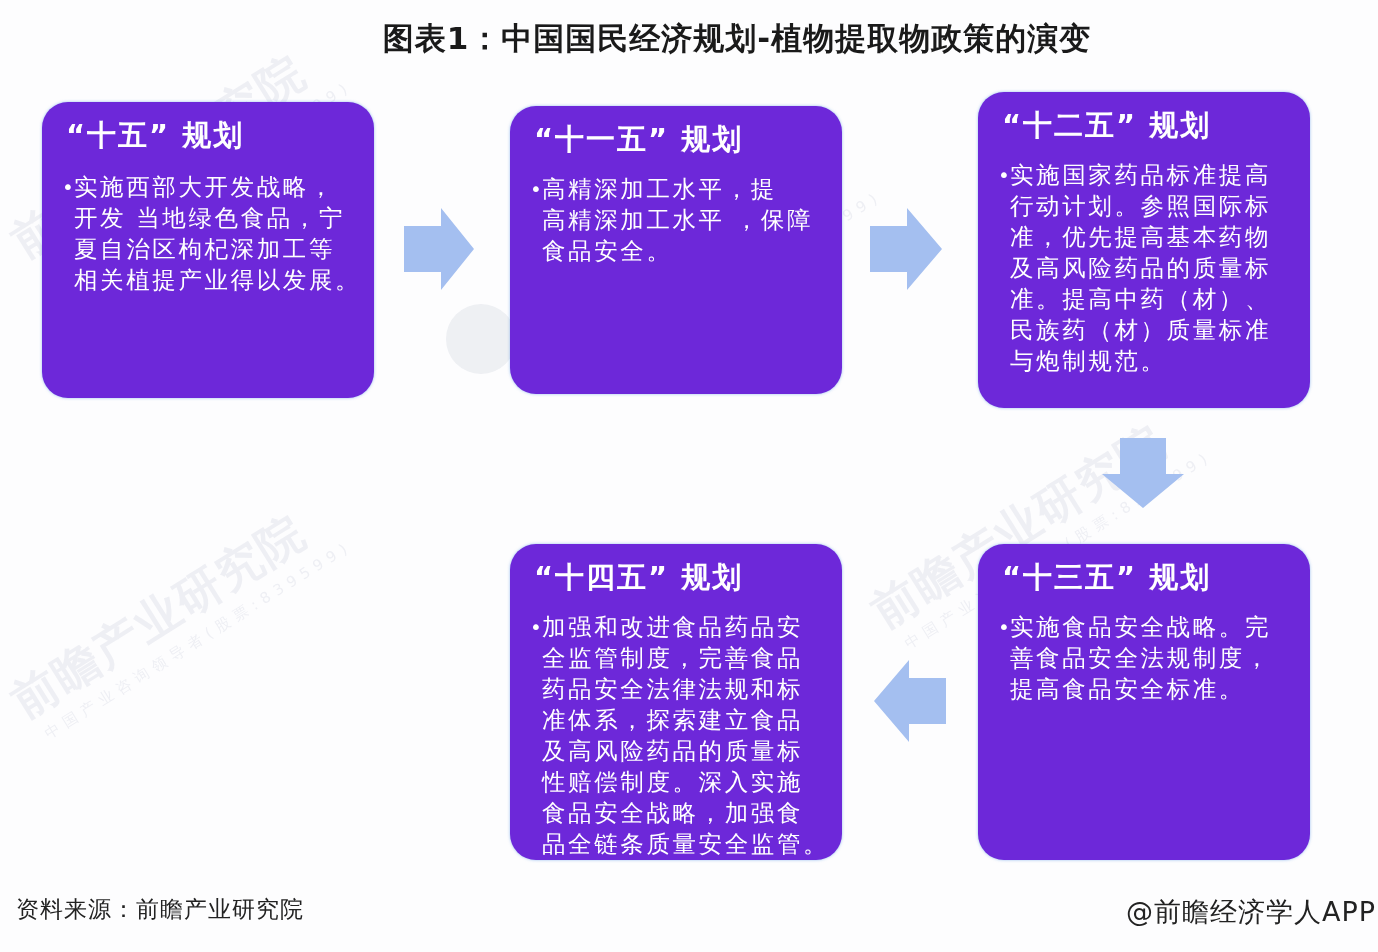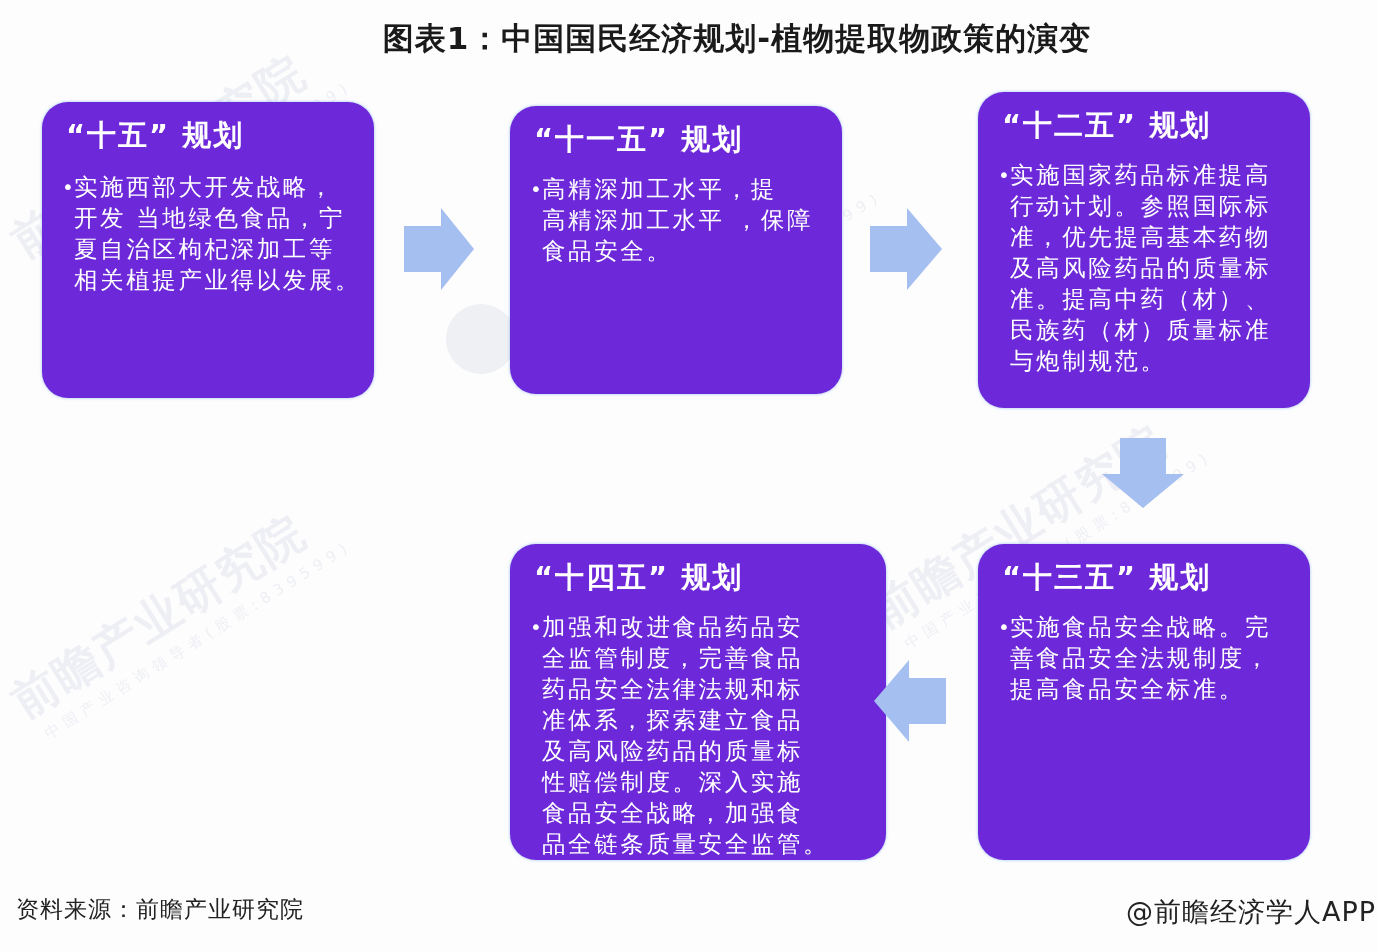--- a/index.html
+++ b/index.html
@@ -113,21 +113,21 @@
 <div class="box" style="left:978px; top:544px; width:332px; height:316px;">
   <div class="box-head">“十三五” 规划</div>
   <div class="box-body" style="top:68px;">
     <span class="bullet">•</span>
     <span class="line">实施食品安全战略。完</span>
     <span class="line">善食品安全法规制度，</span>
     <span class="line">提高食品安全标准。</span>
   </div>
 </div>
 
-<div class="box" style="left:510px; top:544px; width:376px; height:316px;">
+<div class="box" style="left:510px; top:544px; width:332px; height:316px;">
   <div class="box-head">“十四五” 规划</div>
   <div class="box-body" style="top:68px;">
     <span class="bullet">•</span>
     <span class="line">加强和改进食品药品安</span>
     <span class="line">全监管制度，完善食品</span>
     <span class="line">药品安全法律法规和标</span>
     <span class="line">准体系，探索建立食品</span>
     <span class="line">及高风险药品的质量标</span>
     <span class="line">性赔偿制度。深入实施</span>
     <span class="line">食品安全战略，加强食</span>

